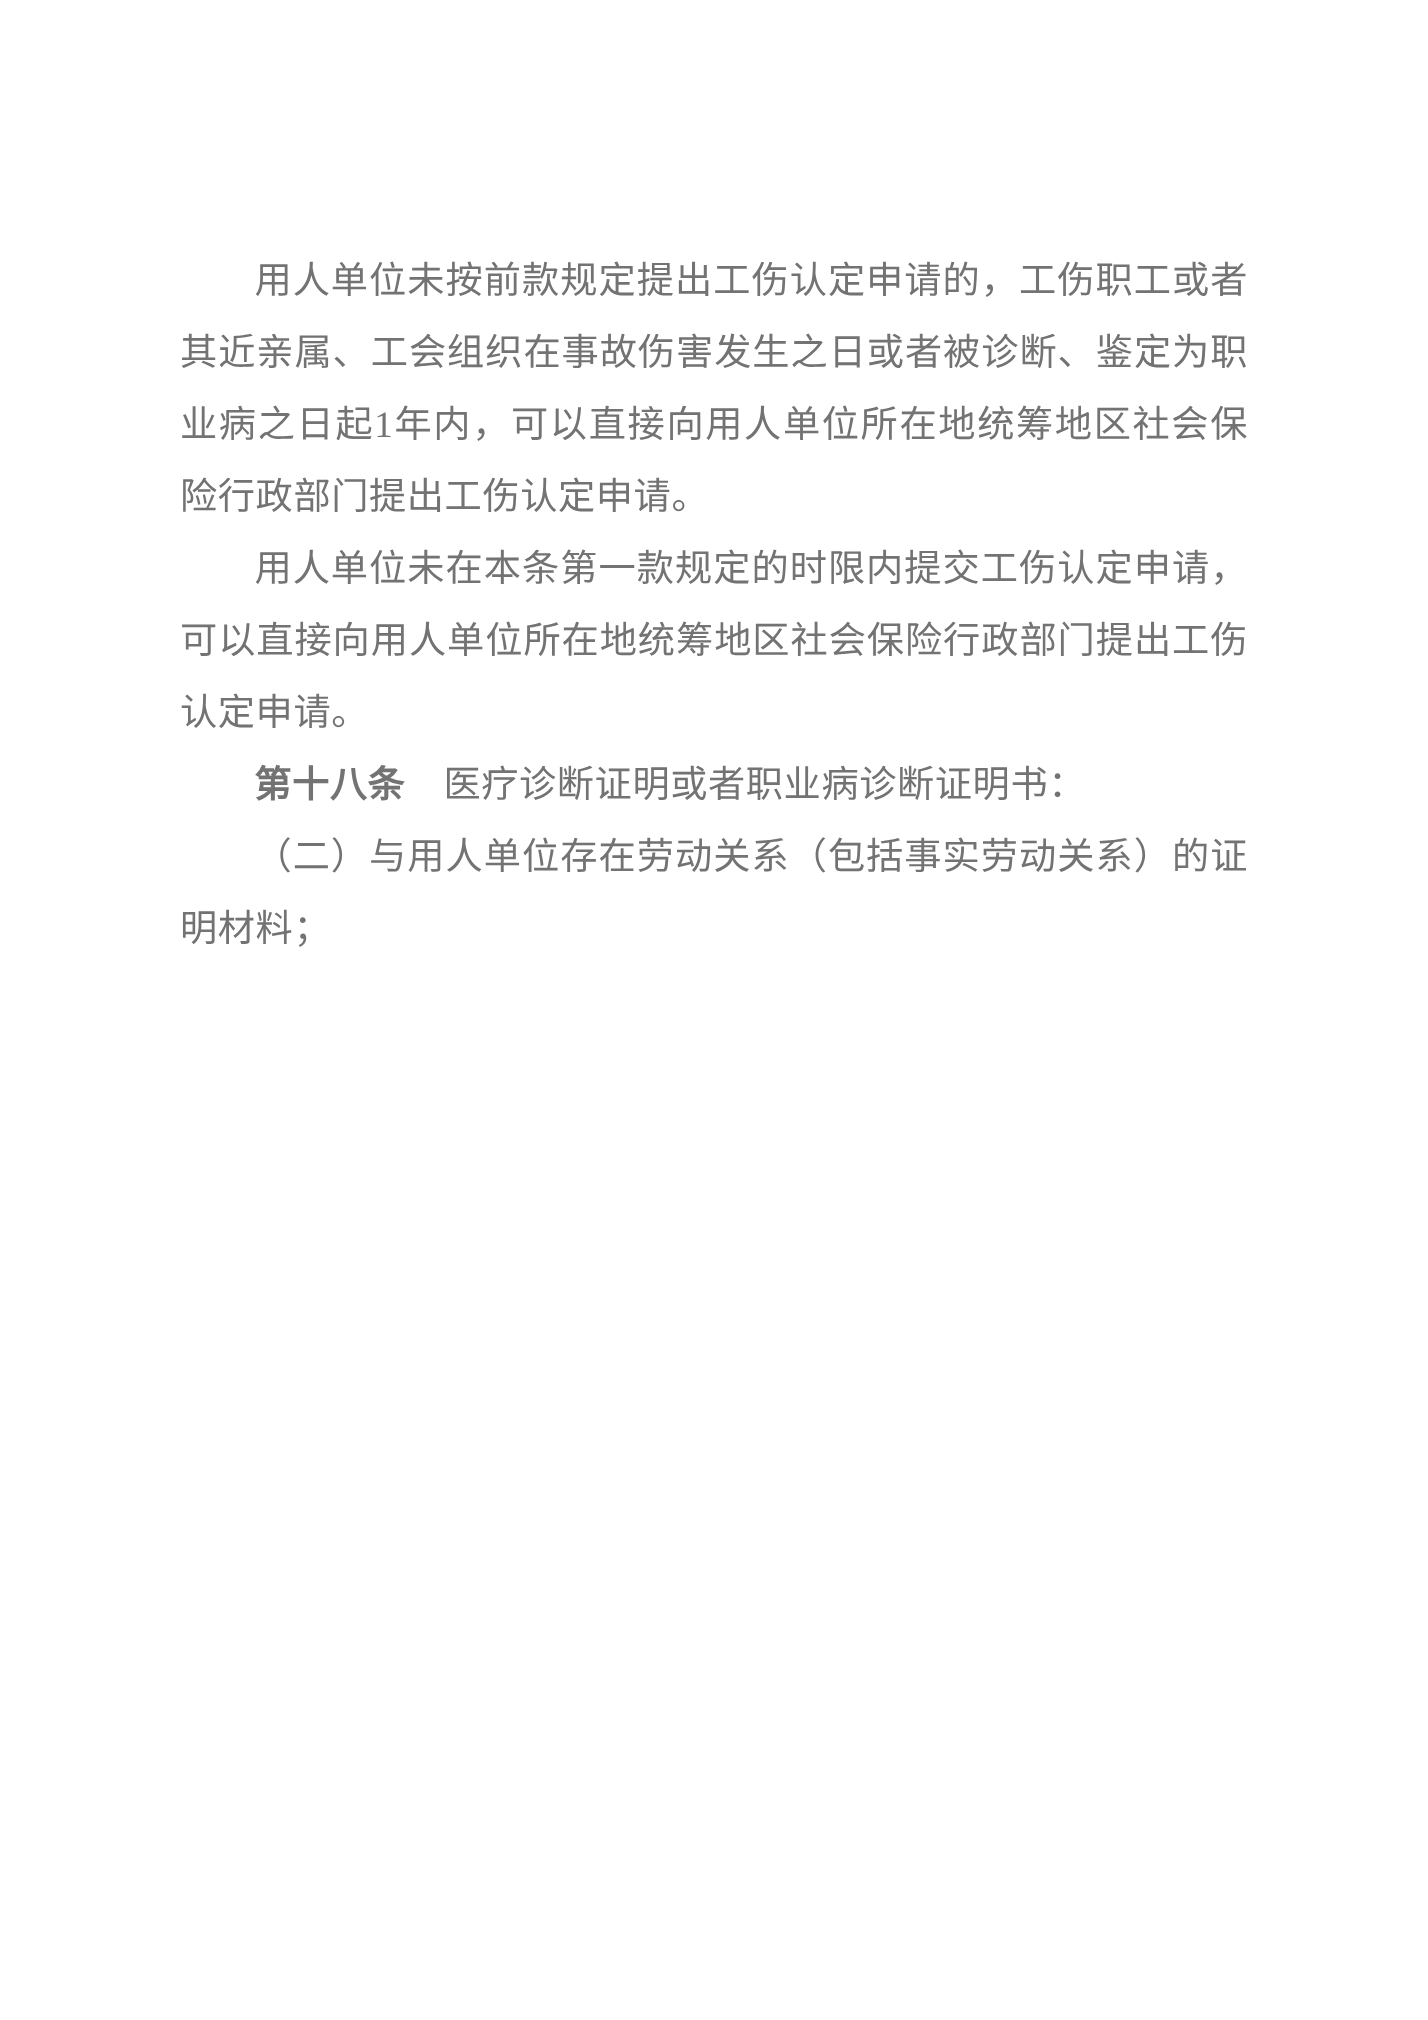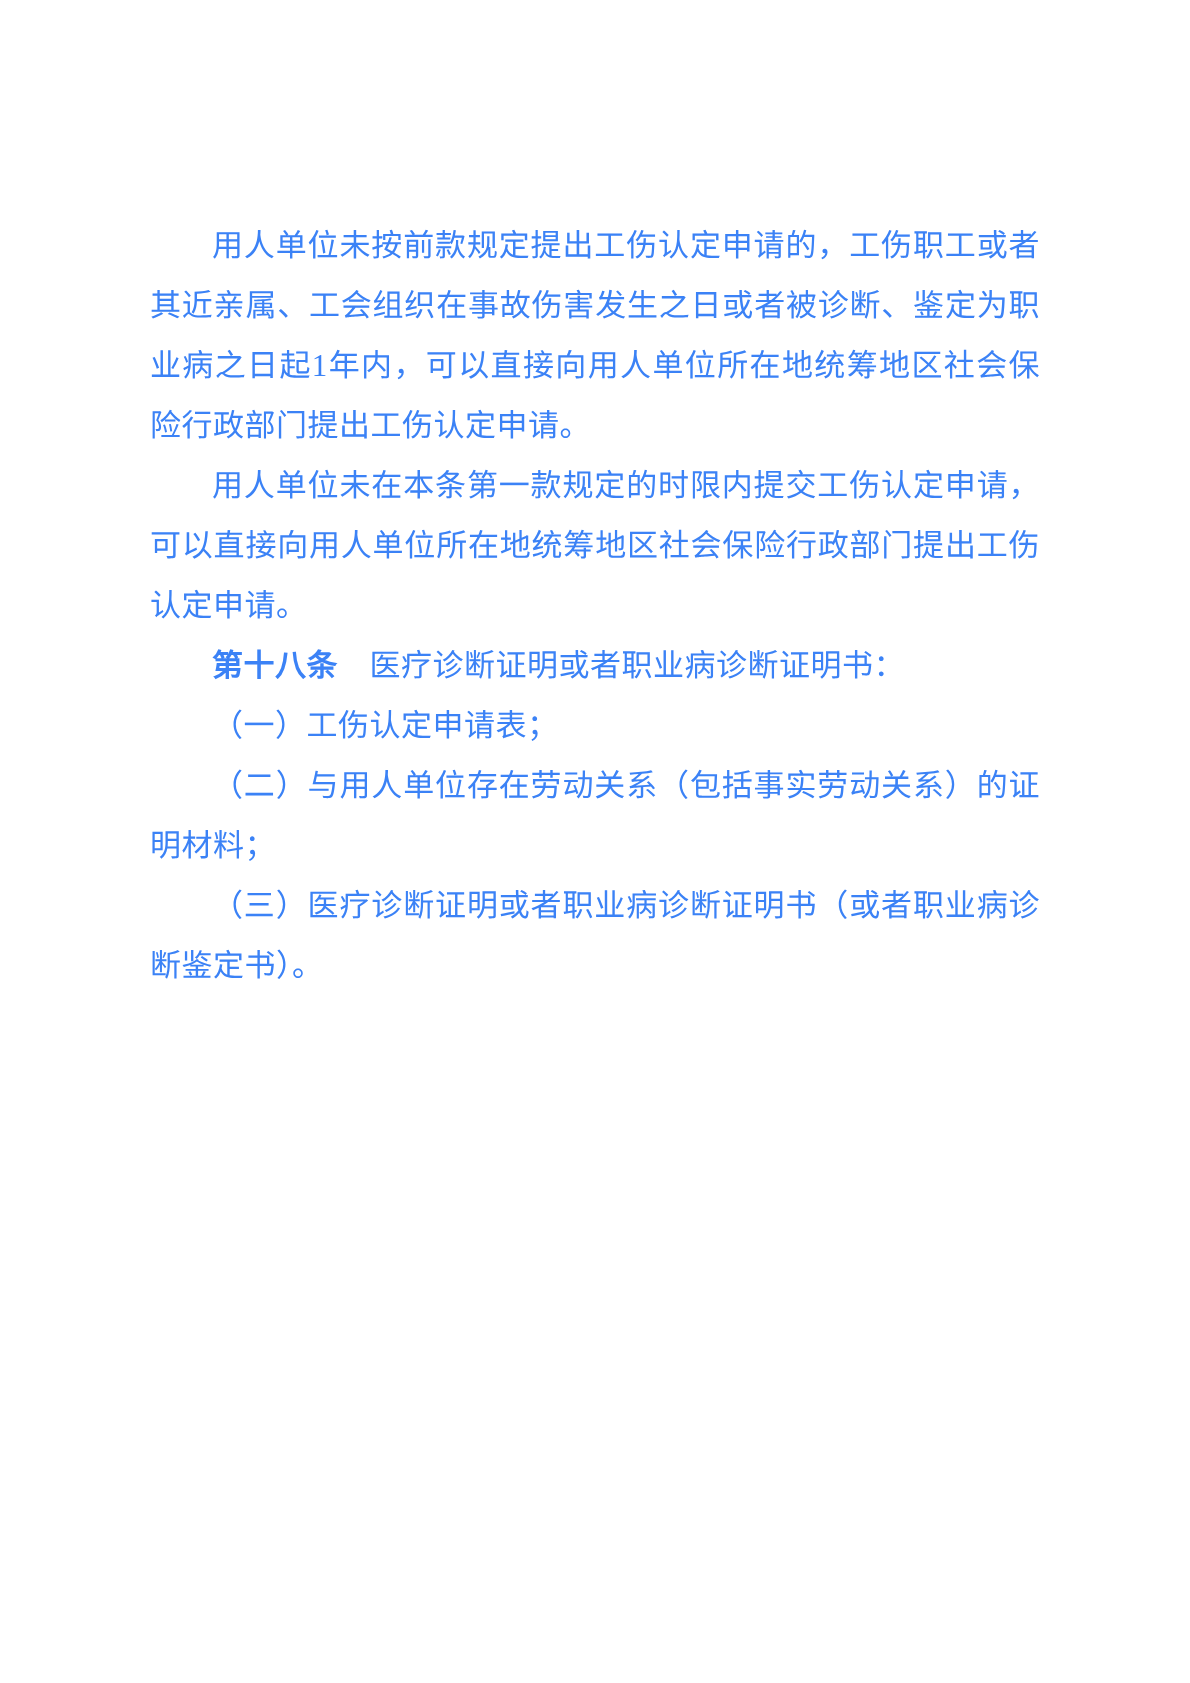--- a/index.html
+++ b/index.html
@@ -11,23 +11,23 @@
     position: relative;
     width: 1190px;
     height: 1683px;
     background: #ffffff;
     overflow: hidden;
     font-family: "Liberation Serif", "DejaVu Serif", serif;
   }
   .content {
     position: absolute;
     left: 150px;
-    top: 216px;
+    top: 204px;
     width: 890px;
-    color: #3b82f6;
+    color: #737373;
   }
   .para {
     margin: 0;
     padding: 0;
     font-size: 31px;
     line-height: 60px;
     text-align: justify;
     text-justify: inter-character;
     text-indent: 2em;
     word-break: normal;
@@ -44,22 +44,20 @@
 <div class="page">
   <div class="content">
 
     <p class="para">用人单位未按前款规定提出工伤认定申请的，工伤职工或者其近亲属、工会组织在事故伤害发生之日或者被诊断、鉴定为职业病之日起1年内，可以直接向用人单位所在地统筹地区社会保险行政部门提出工伤认定申请。</p>
 
 
     <p class="para">用人单位未在本条第一款规定的时限内提交工伤认定申请，可以直接向用人单位所在地统筹地区社会保险行政部门提出工伤认定申请。</p>
 
     <p class="para"><span class="lead">第十八条</span><span>　医疗诊断证明或者职业病诊断证明书：</span></p>
 
-    <p class="para">（一）工伤认定申请表；</p>
 
     <p class="para">（二）与用人单位存在劳动关系（包括事实劳动关系）的证明材料；</p>
 
-    <p class="para">（三）医疗诊断证明或者职业病诊断证明书（或者职业病诊断鉴定书）。</p>
 
 
 
   </div>
 </div>
 
 </body></html>

